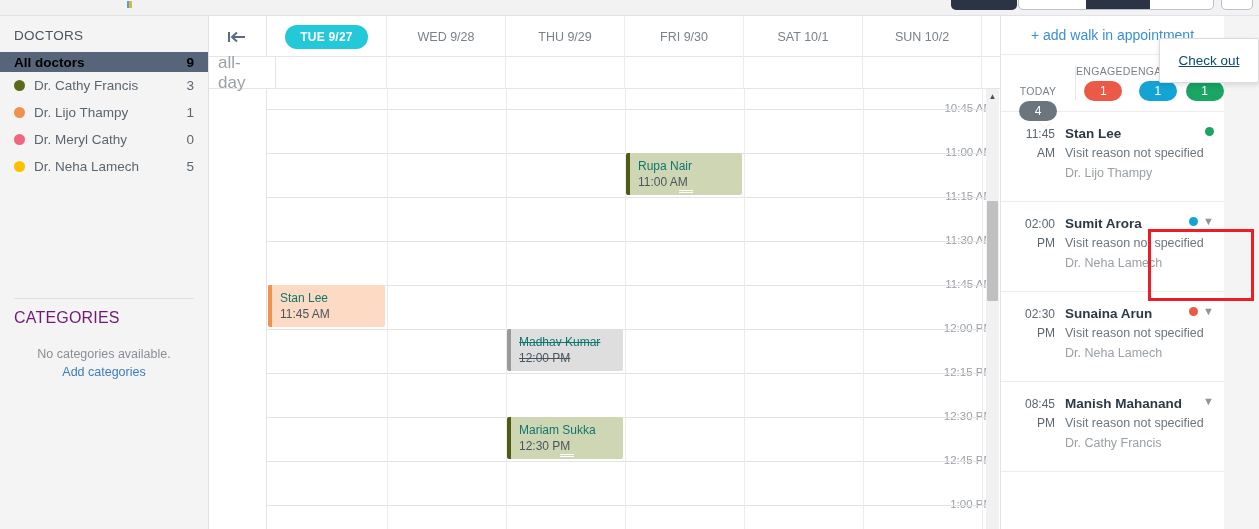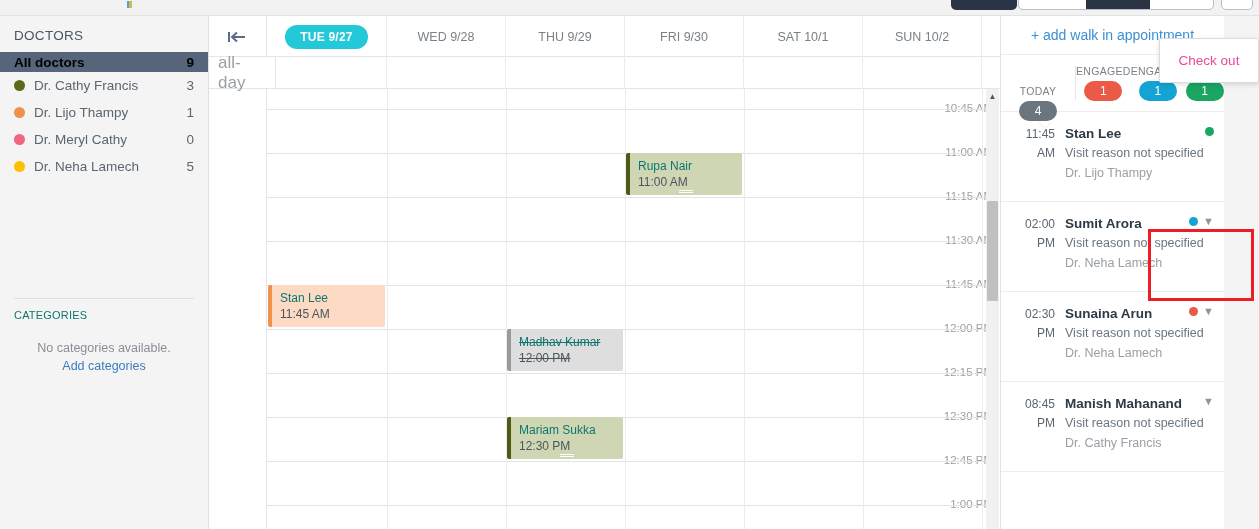--- a/index.html
+++ b/index.html
@@ -35,21 +35,21 @@
   }
   .doc-row {
     display: flex; align-items: center; height: 27px;
     padding: 0 14px 0 14px; font-size: 13.5px; color: #5b6670;
   }
   .doc-dot { width: 11px; height: 11px; border-radius: 50%; flex: 0 0 11px; margin-right: 9px; }
   .doc-name { flex: 1 1 auto; }
   .doc-count { color: #5b6670; font-size: 13.5px; }
 
   .cat-sep { margin: 0 14px; border-top: 1px solid #dedede; }
-  .cat-title { font-size: 11px; color: #0f766e; padding: 10px 0 0 14px; letter-spacing: .2px; }
+  .cat-title { font-size: 16px; color: #701a75; padding: 10px 0 0 14px; letter-spacing: .2px; }
   .cat-empty { text-align: center; font-size: 12.5px; color: #8a8f96; padding-top: 20px; }
   .cat-link { display: block; text-align: center; font-size: 12.5px; color: #3b7dbd; padding-top: 4px; cursor: pointer; }
 
   
   .calendar {
     position: absolute; left: 209px; top: 16px; width: 791px; height: 513px;
     background: #ffffff; overflow: hidden;
   }
   .cal-head { position: absolute; left: 0; top: 0; width: 791px; height: 41px; background: #fff; border-bottom: 1px solid #e5e5e7; }
   .gutter-head { position: absolute; left: 0; top: 0; width: 58px; height: 41px; display: flex; align-items: center; justify-content: center; border-right: 1px solid #e5e5e7; }
@@ -113,21 +113,21 @@
   .appt-reason { font-size: 12.5px; color: #6b7680; line-height: 20px; }
   .appt-doc { font-size: 12.5px; color: #9aa0a6; line-height: 20px; }
   .appt-status { position: absolute; right: 10px; top: 15px; display: flex; align-items: center; gap: 5px; }
   .sdot { width: 9px; height: 9px; border-radius: 50%; display: inline-block; }
   .chev { color: #8d959d; font-size: 11px; line-height: 9px; }
 
   .dropdown {
     position: absolute; background: #fff; border: 1px solid #dcdcde;
     box-shadow: 0 2px 5px rgba(0,0,0,.12); border-radius: 2px;
     display: flex; align-items: center; justify-content: center;
-    font-size: 13.5px; color: #ec4899; cursor: pointer;
+    font-size: 13.5px; color: #0c4a6e; cursor: pointer; text-decoration: underline;
   }
   .annot-box { position: absolute; border: 3px solid #ee1c25; pointer-events: none; }
 </style>
 </head>
 <body>
 
 <div class="app">
 
   <div class="topstrip">
     <div class="tiny-frag"></div>

